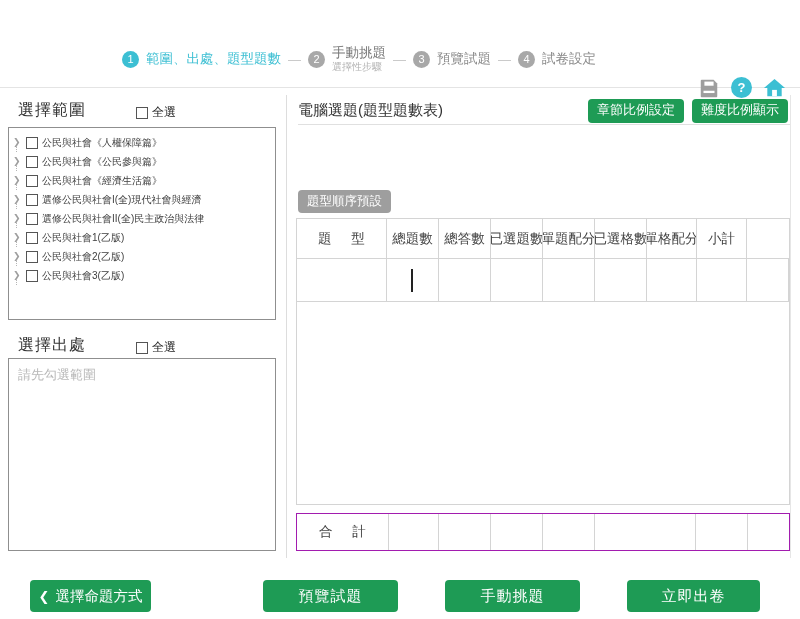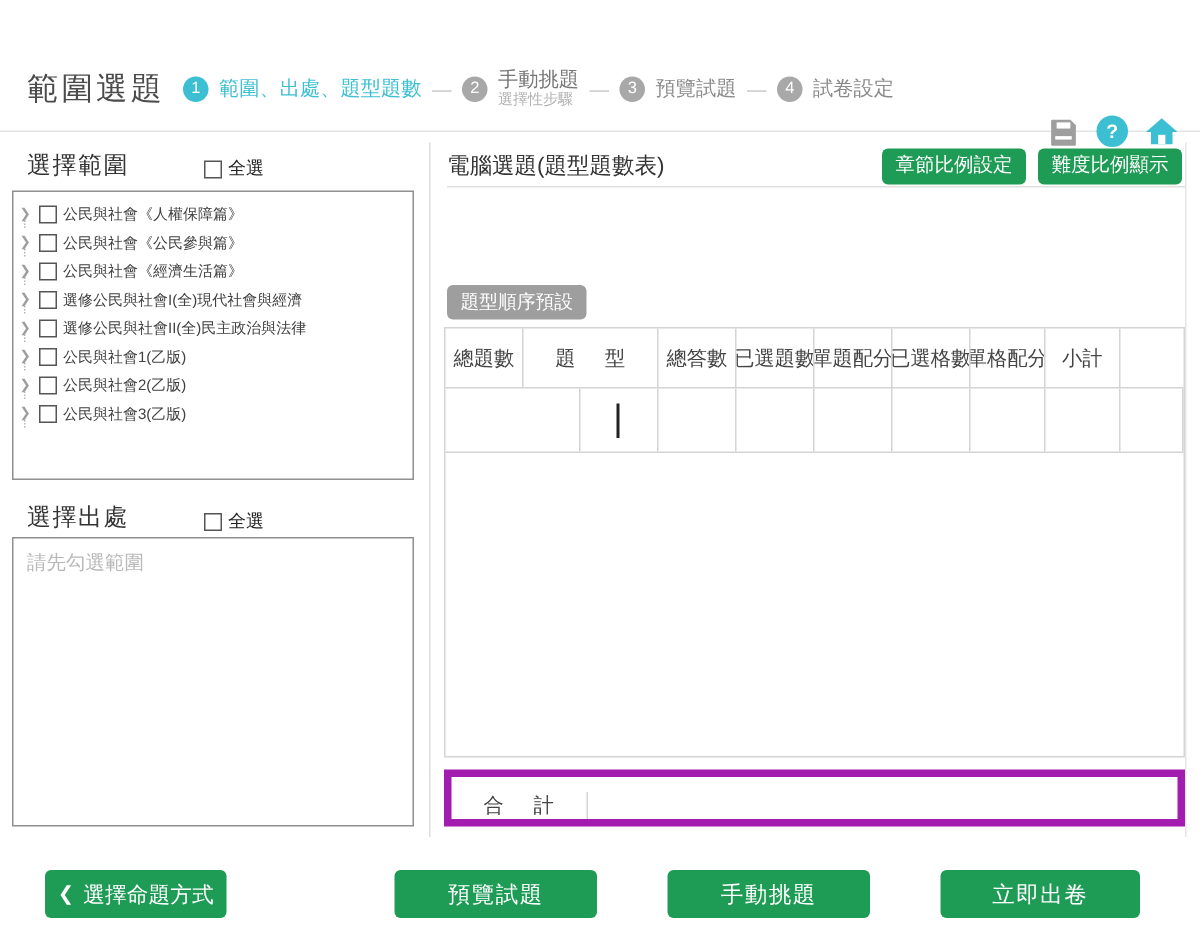--- a/index.html
+++ b/index.html
@@ -67,22 +67,22 @@
   .t-row.head{height:40px;border-bottom:1px solid #d4d4d4;}
   .t-row.data{height:43px;border-bottom:1px solid #d4d4d4;position:relative;}
   .t-cell{display:flex;align-items:center;justify-content:center;font-size:13.5px;color:#444;
           border-right:1px solid #d4d4d4;overflow:hidden;white-space:nowrap;}
   .t-cell:last-child{border-right:none;}
   .c0{width:90px;}.c1{width:52px;}.c2{width:52px;}.c3{width:52px;}.c4{width:52px;}
   .c5{width:52px;}.c6{width:50px;}.c7{width:50px;}.c8{width:42px;}
   .sp{letter-spacing:8px;text-indent:8px;}
   .caret{position:absolute;left:114px;top:10px;width:2px;height:23px;background:#222;}
 
-  .total-table{position:absolute;left:296px;top:513px;width:494px;height:38px;border:5px solid #a21caf;
-               display:flex;align-items:flex-end;}
+  .total-table{position:absolute;left:296px;top:513px;width:494px;height:38px;border:1px solid #a21caf;
+               display:flex;}
   .f0{width:92px;}.f1{width:50px;}.f2{width:52px;}.f3{width:52px;}.f4{width:52px;}
   .f5{width:101px;}.f6{width:52px;}.f7{width:41px;}
 
   
   .gbtn{position:absolute;top:580px;height:32px;background:var(--green);color:#fff;border-radius:4px;
         font-size:15px;display:flex;align-items:center;justify-content:center;gap:6px;letter-spacing:1px;}
   .gbtn .chv{font-size:13px;font-weight:bold;}
   .b-back{left:30px;width:121px;font-size:14.5px;letter-spacing:0;}
   .b-preview{left:263px;width:135px;}
   .b-manual{left:445px;width:135px;}
@@ -90,21 +90,20 @@
 
   :root{--green:#1e9b55;--cyan:#3cbfd3;}
 </style>
 </head>
 <body>
 
 <div id="app">
 
 
   <div class="header">
-    <div class="page-title">範圍選題</div>
     <div class="steps">
       <span class="stepc active">1</span>
       <span class="step-lbl active">範圍、出處、題型題數</span>
       <span class="dash">—</span>
       <span class="stepc idle">2</span>
       <span class="step2col">
         <span class="main">手動挑題</span>
         <span class="sub">選擇性步驟</span>
       </span>
       <span class="dash">—</span>
@@ -193,22 +192,22 @@
   <div class="rp-btns">
     <span class="gbtn-sm">章節比例設定</span>
     <span class="gbtn-sm">難度比例顯示</span>
   </div>
   <div class="rp-div"></div>
 
   <div class="order-badge">題型順序預設</div>
 
   <div class="main-table">
     <div class="t-row head">
+      <div class="t-cell c0 sp">題 型</div>
       <div class="t-cell c1">總題數</div>
-      <div class="t-cell c0 sp">題 型</div>
       <div class="t-cell c2">總答數</div>
       <div class="t-cell c3">已選題數</div>
       <div class="t-cell c5">單題配分</div>
       <div class="t-cell c4">已選格數</div>
       <div class="t-cell c6">單格配分</div>
       <div class="t-cell c7">小計</div>
       <div class="t-cell c8"></div>
     </div>
     <div class="t-row data">
       <div class="t-cell c0"></div>

